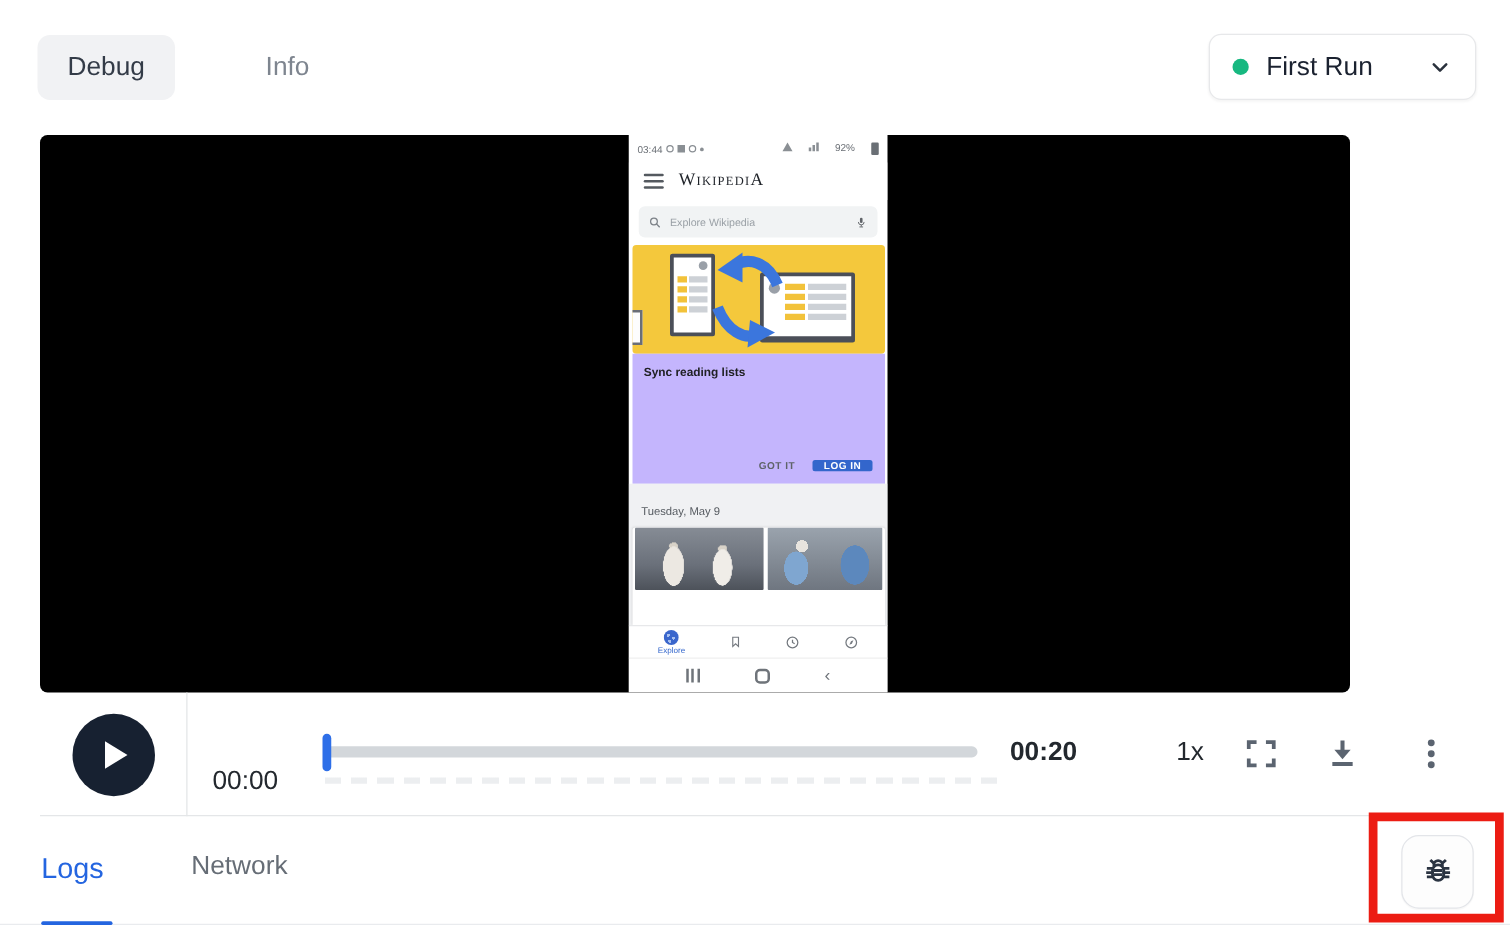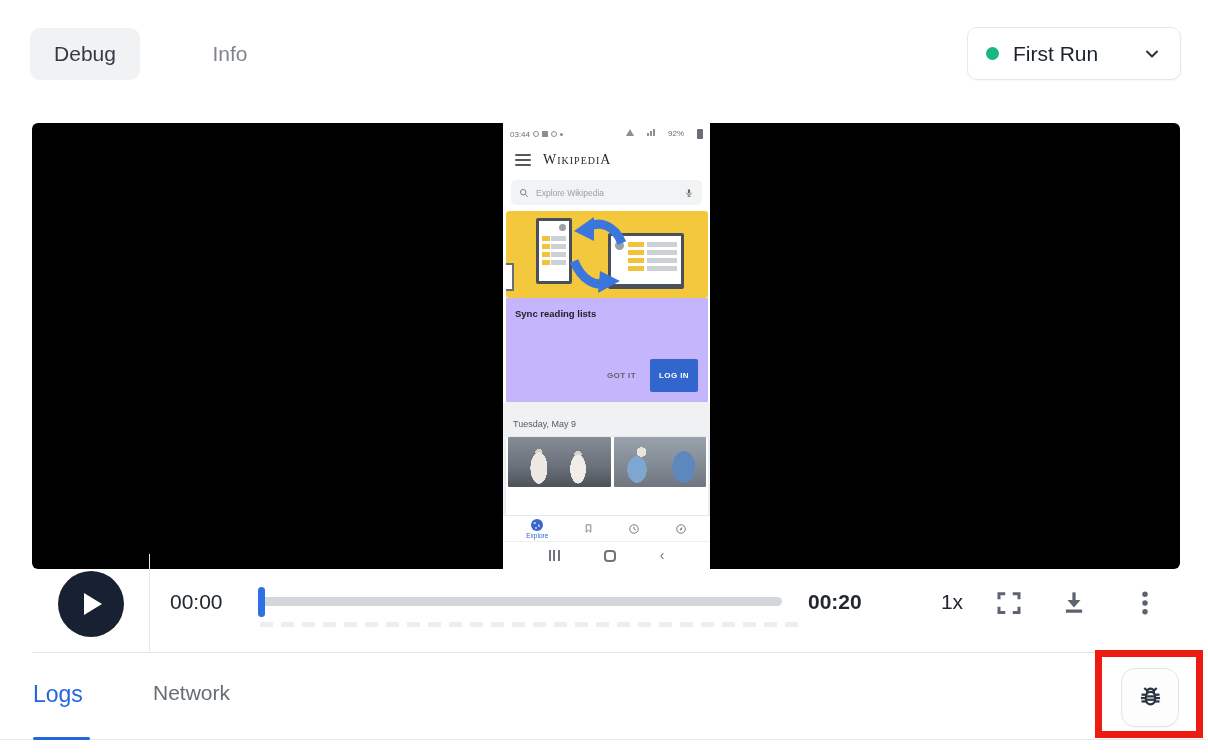--- a/index.html
+++ b/index.html
@@ -12,21 +12,21 @@
     display:flex; align-items:center; justify-content:center; font-size:21px; font-weight:500; color:#333b47; cursor:pointer; }
   .tab-info { left:178px; top:28px; width:104px; height:52px; display:flex; align-items:center; justify-content:center;
     font-size:21px; font-weight:500; color:#7e858f; cursor:pointer; }
   .run-selector { left:967px; top:27px; width:214px; height:53px; background:#fff; border:1px solid #e7e8ea;
     border-radius:10px; box-shadow:0 1px 2px rgba(0,0,0,0.04); display:flex; align-items:center; padding:0 18px; gap:14px; cursor:pointer; }
   .run-dot { width:13px; height:13px; border-radius:50%; background:#17b880; }
   .run-label { font-size:21px; color:#1b2230; flex:1; }
   .run-chevron { width:20px; height:20px; }
 
   
-  .video { left:32px; top:108px; width:1148px; height:446px; background:#000; border-radius:6px; overflow:hidden;margin-top:15px; }
+  .video { left:32px; top:108px; width:1048px; height:446px; background:#000; border-radius:6px; overflow:hidden; }
   .phone { position:absolute; left:471px; top:0; width:207px; height:446px; background:#fff; overflow:hidden; font-family:"Liberation Sans",sans-serif; }
 
   .p-status { position:absolute; left:0; top:0; width:100%; height:22px; display:flex; align-items:center; padding:0 7px; color:#6a6f75; font-size:8px; }
   .p-status .sb-ico { display:inline-block; margin-left:3px; background:#8a8f94; }
   .sb-circle { width:6px; height:6px; border-radius:50%; background:transparent !important; border:1px solid #8a8f94; }
   .sb-square { width:6px; height:6px; }
   .sb-dot { width:3px; height:3px; border-radius:50%; }
   .p-status .right { margin-left:auto; display:flex; align-items:flex-start; gap:13px; }
   .sb-wifi { width:0; height:0; border-left:4px solid transparent; border-right:4px solid transparent; border-bottom:7px solid #8a8f94; }
   .sb-bars { display:flex; align-items:flex-end; gap:1px; }
@@ -49,21 +49,21 @@
   .ill-phone .avatar { right:3px; top:3px; }
   .ill-row { height:5px; margin:3px 1px; background:linear-gradient(90deg,#f2c23a 0 32%,#fff 32% 38%,#cdd1d6 38% 100%); }
   .ill-tablet { position:absolute; left:102px; top:22px; width:76px; height:56px; background:#fff; border:3px solid #4b4f58; border-bottom-width:5px; border-radius:2px; padding:3px 3px 3px 16px; }
   .ill-tablet .avatar { left:4px; top:5px; width:9px; height:9px; }
 
   .p-sync { position:absolute; left:3px; top:175px; width:202px; height:104px; background:#c4b5fd; padding:10px 9px 0 9px; }
   .p-sync .title { font-size:9.5px; font-weight:bold; color:#202124; }
   .p-sync .body { margin-top:8px; font-size:8.5px; line-height:1.5; color:#54595e; }
   .p-sync .btn-row { position:absolute; right:10px; bottom:10px; display:flex; align-items:center; gap:14px; }
   .btn-gotit { font-size:8px; font-weight:bold; color:#5f6368; letter-spacing:0.4px; cursor:pointer; }
-  .btn-login { font-size:8px; font-weight:bold; color:#fff; background:#36c; border-radius:2px; padding:12px 9px; letter-spacing:0.4px; cursor:pointer; }
+  .btn-login { font-size:8px; font-weight:bold; color:#fff; background:#36c; border-radius:2px; padding:0 9px; letter-spacing:0.4px; cursor:pointer; }
 
   .p-lower { position:absolute; left:0; top:279px; width:100%; height:113px; background:#f0f1f3; }
   .p-date { position:absolute; left:10px; top:296px; font-size:9px; color:#565b61; }
   .p-newscard { position:absolute; left:3px; top:314px; width:202px; height:78px; background:#fff; border-radius:2px 2px 0 0; box-shadow:0 0 2px rgba(0,0,0,0.12); }
   .nc-head { display:flex; align-items:center; height:24px; padding:0 7px; gap:6px; }
   .nc-ico { width:13px; height:13px; border-radius:50%; background:#919fb2; position:relative; }
   .nc-ico::after { content:""; position:absolute; left:4px; top:4px; width:5px; height:4px; background:#fff; }
   .nc-title { font-size:8px; font-weight:bold; color:#33383e; flex:1; }
   .nc-date { font-size:7.5px; color:#8d949c; }
   .nc-kebab { color:#5f6368; font-size:9px; padding:0 2px; cursor:pointer; }
@@ -97,21 +97,21 @@
   .an-home { width:12px; height:12px; border:2px solid #6f747a; border-radius:4px; cursor:pointer; }
   .an-back { font-size:14px; line-height:11px; cursor:pointer; }
 
   
   .player { left:32px; top:554px; width:1148px; height:99px; border-bottom:1px solid #e4e6e8; }
   .play-area { position:absolute; left:0; top:0; width:118px; height:99px; border-right:1px solid #e4e6e8;
     display:flex; align-items:center; justify-content:center; }
   .play-btn { width:66px; height:66px; border-radius:50%; background:#172131; display:flex; align-items:center; justify-content:center; cursor:pointer; }
   .play-tri { width:0; height:0; border-top:11px solid transparent; border-bottom:11px solid transparent; border-left:18px solid #fff; margin-left:5px; }
   .time { font-size:21px; color:#23282e; top:36px; }
-  .t-current { left:138px; }
+  .t-current { left:138px;margin-top:23px; }
   .t-duration { left:776px;font-weight:bold; }
   .slider { left:228px; top:33px; width:522px; height:30px; cursor:pointer; }
   .track { position:absolute; left:0; top:10px; width:100%; height:9px; background:#d3d7db; border-radius:5px; }
   .handle { position:absolute; left:-2px; top:0; width:7px; height:30px; background:#2e6fe8; border-radius:3.5px; cursor:grab; }
   .ticks { left:228px; top:68px; width:540px; height:5px;
     background:repeating-linear-gradient(90deg,#eceef0 0 13px, transparent 13px 21px); }
   .speed { left:890px; top:36px; width:60px; font-size:21px; color:#23282e; text-align:center; cursor:pointer; }
   .ctl-ico { top:34px; width:30px; height:30px; cursor:pointer; }
   .ctl-full { left:962px; } .ctl-down { left:1027px; } .ctl-kebab { left:1098px; }
 

